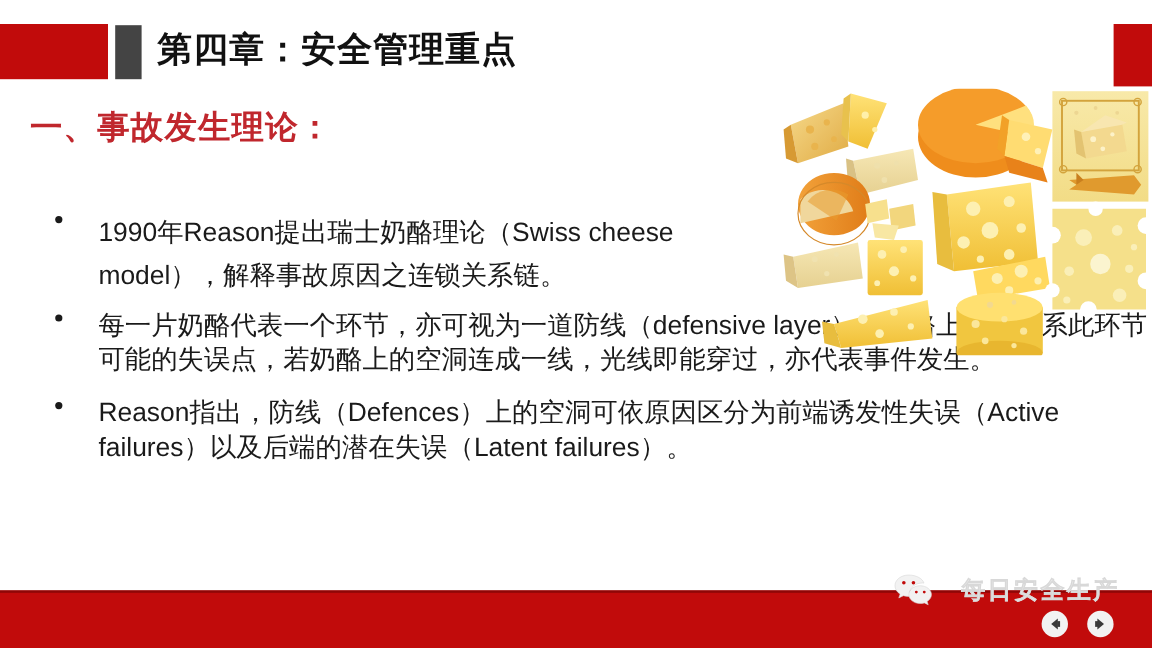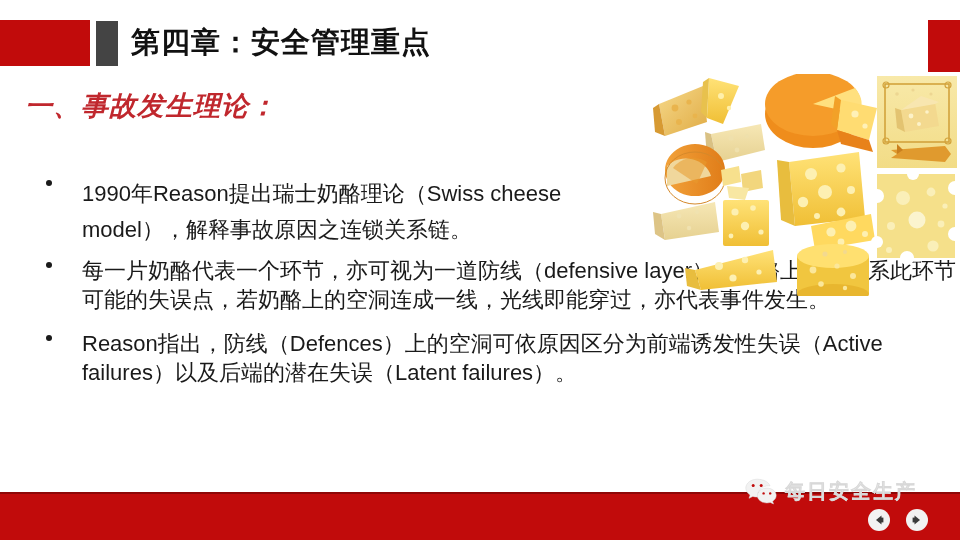--- a/index.html
+++ b/index.html
@@ -61,21 +61,20 @@
 
   
   .sec-head-1 {
     position: absolute;
     left: 25px; top: 88px;
     font-size: 27px;
     font-weight: bold;
     color: #C0272D;
     white-space: nowrap;
     letter-spacing: 1px;
-    font-style: italic;
   }
   .sec-head-2 {
     position: absolute;
     left: 90px; top: 124px;
     font-size: 29px;
     font-weight: bold;
     color: #111111;
     white-space: nowrap;
     letter-spacing: 0.5px;
   }
@@ -131,21 +130,21 @@
     content:"";
     position:absolute; left:0; top:0;
     width:100%; height:2px;
     background:#8e0707;
   }
   .wechat-brand {
     position: absolute;
     left: 745px; top: 478px;
     display: flex;
     align-items: center;
-    gap: 8px;
+    gap: 24px;
   }
   .wechat-brand .wx-icon {
     width: 32px; height: 27px;
     display:block;
   }
   .wechat-brand .wx-text {
     font-size: 20px;
     font-weight: bold;
     color: #efefef;
     letter-spacing: 2px;

